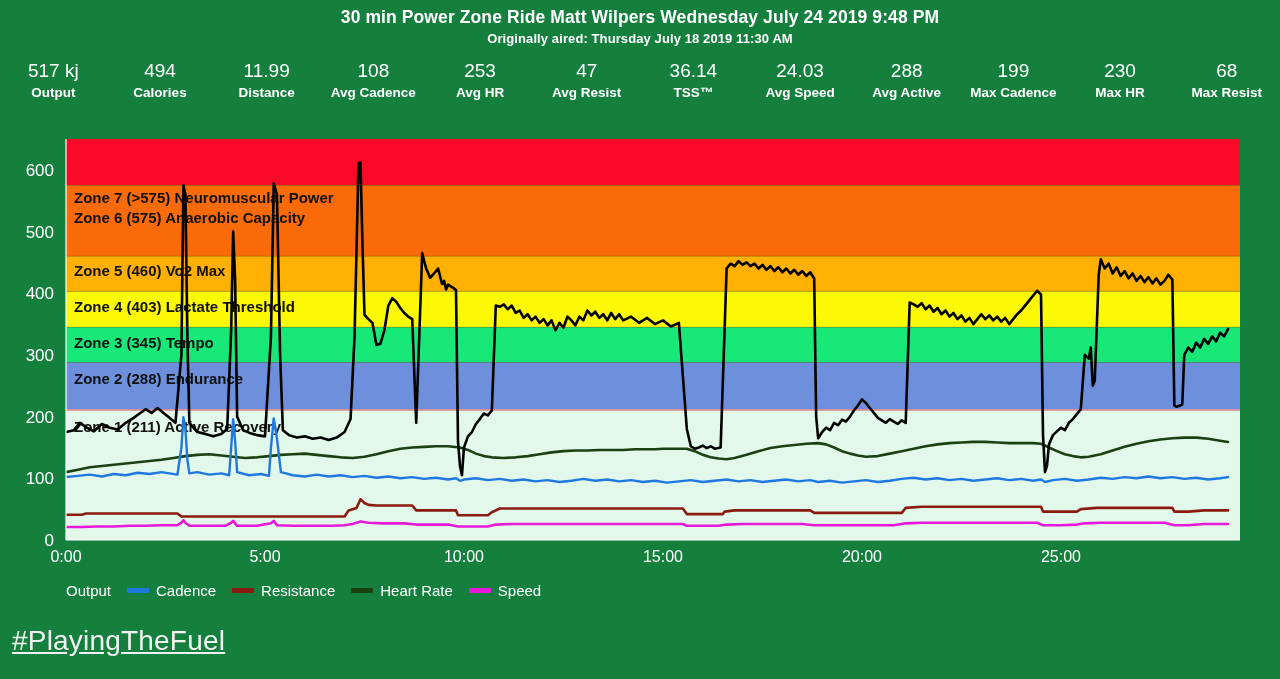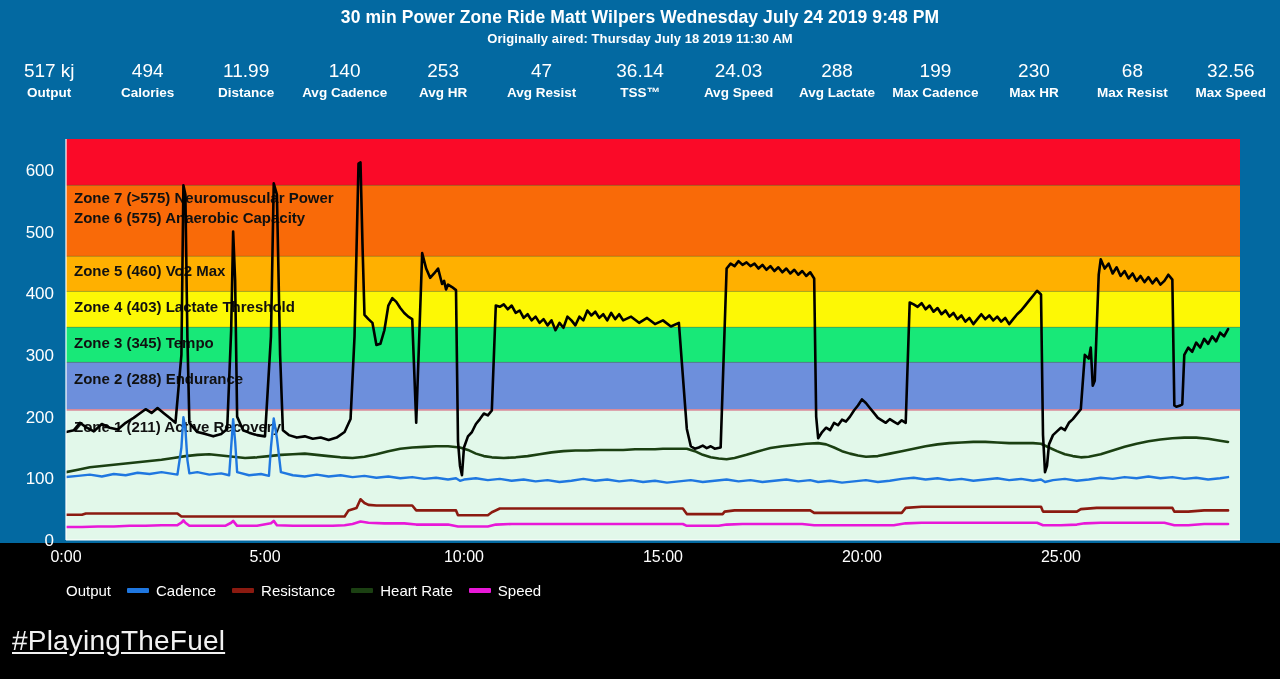--- a/index.html
+++ b/index.html
@@ -11,22 +11,22 @@
     width: 1280px;
     height: 679px;
     overflow: hidden;
     font-family: "Liberation Sans", sans-serif;
     color: #ffffff;
     position: relative;
   }
   #root {
     position: relative;
     width: 1280px;
-    height: 543px;
-    background: #0369a1;
+    height: 679px;
+    background: #15803d;
   }
 
   
   .title-block {
     position: absolute;
     top: 0;
     left: 0;
     width: 1280px;
     text-align: center;
     padding-top: 6px;
@@ -167,58 +167,54 @@
       </div>
       <div class="stat-cell">
         <span class="stat-value">494</span>
         <span class="stat-label">Calories</span>
       </div>
       <div class="stat-cell">
         <span class="stat-value">11.99</span>
         <span class="stat-label">Distance</span>
       </div>
       <div class="stat-cell">
-        <span class="stat-value">140</span>
+        <span class="stat-value">108</span>
         <span class="stat-label">Avg Cadence</span>
       </div>
       <div class="stat-cell">
         <span class="stat-value">253</span>
         <span class="stat-label">Avg HR</span>
       </div>
       <div class="stat-cell">
         <span class="stat-value">47</span>
         <span class="stat-label">Avg Resist</span>
       </div>
       <div class="stat-cell">
         <span class="stat-value">36.14</span>
         <span class="stat-label">TSS™</span>
       </div>
       <div class="stat-cell">
         <span class="stat-value">24.03</span>
         <span class="stat-label">Avg Speed</span>
       </div>
       <div class="stat-cell">
         <span class="stat-value">288</span>
-        <span class="stat-label">Avg Lactate</span>
+        <span class="stat-label">Avg Active</span>
       </div>
       <div class="stat-cell">
         <span class="stat-value">199</span>
         <span class="stat-label">Max Cadence</span>
       </div>
       <div class="stat-cell">
         <span class="stat-value">230</span>
         <span class="stat-label">Max HR</span>
       </div>
       <div class="stat-cell">
         <span class="stat-value">68</span>
         <span class="stat-label">Max Resist</span>
-      </div>
-      <div class="stat-cell">
-        <span class="stat-value">32.56</span>
-        <span class="stat-label">Max Speed</span>
       </div>
     </div>
 
   <div id="chart-wrap">
     <svg id="chart-svg" width="1280" height="600" viewBox="0 0 1280 600">
         <defs>
           <clipPath id="plotclip">
             <rect x="66" y="139" width="1174" height="401"></rect>
           </clipPath>
         </defs>

